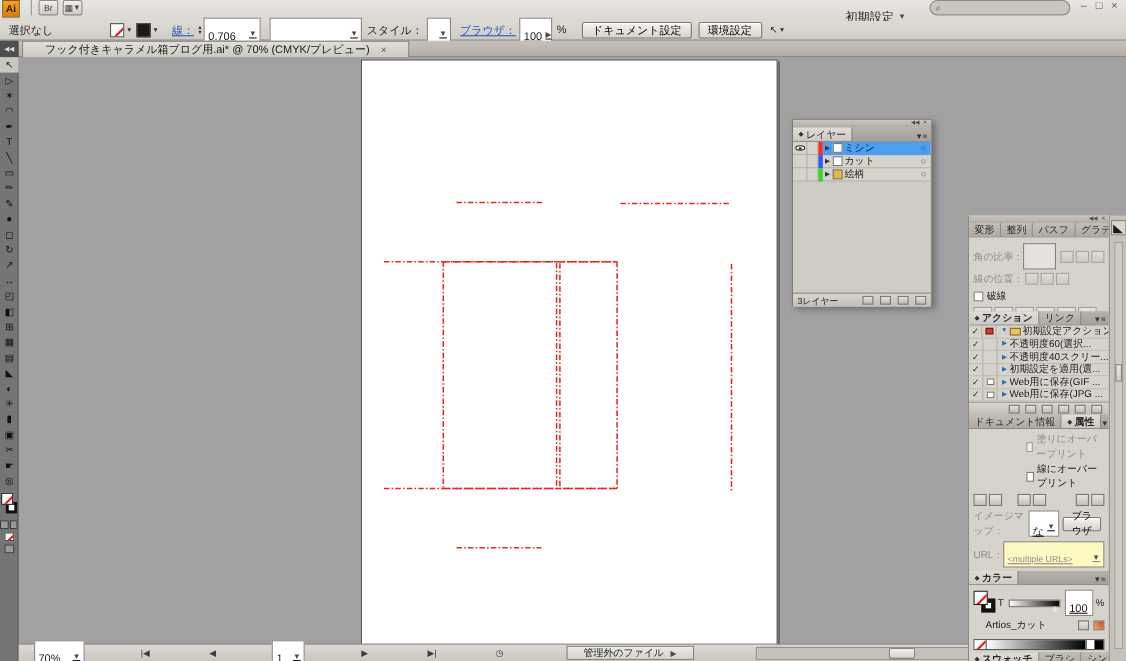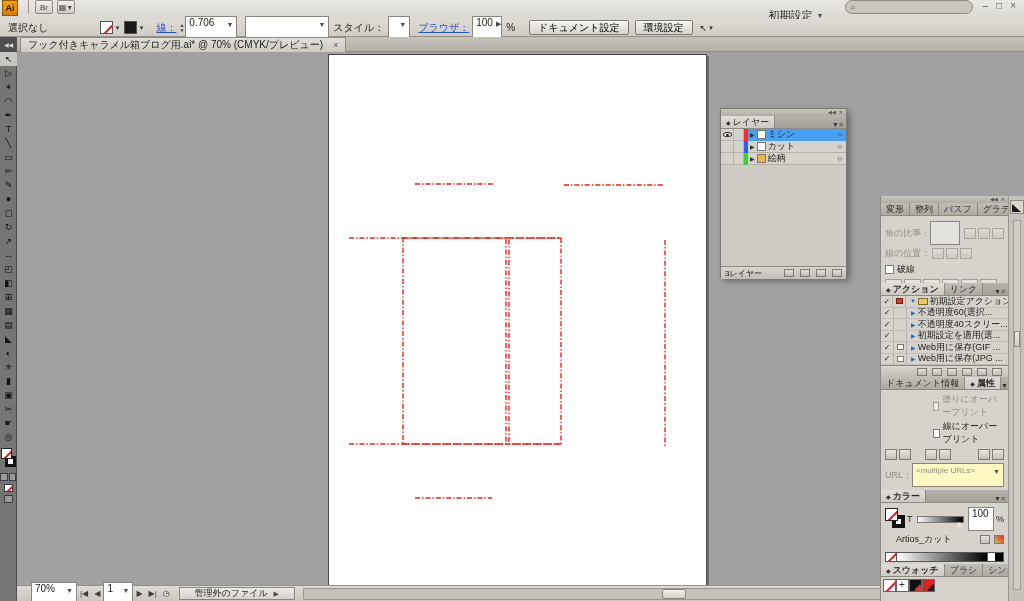--- a/index.html
+++ b/index.html
@@ -33,34 +33,34 @@
     background:linear-gradient(#dedbd5,#cfccc6); border-bottom:1px solid #95918a;
     display:flex; align-items:center; font-size:10px; }
   .cb-label { margin:0 4px; }
   .cb-link { color:#2456c4; text-decoration:underline; margin:0 3px; }
   .swatch-btn { display:flex; align-items:center; margin:0 2px; }
   .swatch-box { width:13px; height:13px; border:1px solid #555; background:#fff; position:relative; overflow:hidden; }
   .swatch-box.none::after { content:""; position:absolute; left:-2px; top:5px; width:22px; height:2px;
     background:#e02020; transform:rotate(-45deg); }
   .swatch-box.blackfill { background:#1a1a1a; }
   .mini-arrow { font-size:6px; color:#333; margin-left:1px; }
-  .field { background:#fff; border:1px solid #8a867e; height:14px; display:flex; align-items:flex-end;
-    padding:11px 3px; font-size:10px; }
+  .field { background:#fff; border:1px solid #8a867e; height:14px; display:flex; align-items:flex-start;
+    padding:11px 3px; font-size:10px;text-decoration:underline; }
   .field .dd-arrow { margin-left:auto; padding-left:3px; }
   .stepper { display:flex; flex-direction:column; font-size:5px; line-height:5px; color:#333; margin-right:1px; }
   .btn3d { background:linear-gradient(#f4f2ee,#d8d5cf); border:1px solid #7d796f; border-radius:2px;
     height:15px; display:flex; align-items:center; padding:0 8px; margin:0 3px; box-shadow:inset 0 1px 0 #fff; font-size:10px; }
 
   
   #tabbar { position:absolute; left:0; top:37px; width:1024px; height:15px;
     background:linear-gradient(#c6c2bb,#b4b0a8); border-bottom:1px solid #8e8a82; }
   #tab-leftbox { position:absolute; left:0; top:0; width:17px; height:15px; background:#4e4e4e;
     color:#ddd; font-size:6px; display:flex; align-items:center; justify-content:center; }
   #doc-tab { position:absolute; left:20px; top:0; height:15px; background:linear-gradient(#e2dfda,#cdcac4);
-    border:1px solid #8e8a82; border-bottom:none; display:flex; align-items:center; padding:0 7px; font-size:10px; }
+    border:1px solid #8e8a82; border-bottom:none; display:flex; align-items:center; padding:0 20px; font-size:10px; }
   #doc-tab .close { margin-left:10px; color:#555; font-size:9px; }
 
   
   #toolbar { position:absolute; left:0; top:52px; width:17px; height:549px; background:#757575;
     border-right:1px solid #4e4e4e; }
   .tool { width:17px; height:14px; display:flex; align-items:center; justify-content:center;
     font-size:9px; color:#111; }
   .tool.active { background:#c9c7c2; }
   #tool-colors { position:relative; width:17px; height:22px; margin-top:4px; }
   #fill-swatch { position:absolute; left:1px; top:0; width:11px; height:11px; background:#fff;
@@ -77,21 +77,21 @@
 
   
   #canvas { position:absolute; left:17px; top:52px; width:1007px; height:549px; background:#a1a1a1; }
   #artboard { position:absolute; left:311px; top:2px; width:379px; height:533px; background:#fff;
     border:1px solid #4a4a4a; box-shadow:2px 2px 0 rgba(0,0,0,.35); }
   #artboard svg { position:absolute; left:0; top:0; }
 
   
   #statusbar { position:absolute; left:17px; top:585px; width:869px; height:16px;
     background:linear-gradient(#dedbd5,#cac7c1); border-top:1px solid #94908a;
-    display:flex; align-items:center; font-size:9px; }
+    display:flex; align-items:center; font-size:9px;gap:48px; }
   #zoom-field { width:46px; height:13px; margin-left:14px; }
   .nav-btn { color:#3d3d3d; font-size:8px; padding:0 3px; }
   #board-field { width:30px; height:13px; }
   #status-kind { width:116px; height:13px; background:linear-gradient(#eceae6,#d5d2cc);
     border:1px solid #8a867e; display:flex; align-items:center; justify-content:center; margin-left:6px; }
   #status-kind .dd-arrow { margin-left:6px; }
   #hscroll { flex:1; height:12px; margin:0 4px 0 8px; background:#c5c2bc; border:1px solid #9a968e;
     position:relative; border-radius:1px; }
   #hscroll-thumb { position:absolute; left:62%; top:0; width:24px; height:10px;
     background:linear-gradient(#f2f0ec,#d2cfc9); border:1px solid #8a867e; border-radius:2px; }
@@ -560,20 +560,28 @@
         </div>
         <div class="row" style="margin:3px 0">
           <span class="sq-btn" style="margin-left:0"></span>
           <span class="sq-btn"></span>
           <span class="sq-btn" style="margin-left:14px"></span>
           <span class="sq-btn"></span>
           <span class="sq-btn" style="margin-left:auto"></span>
           <span class="sq-btn"></span>
         </div>
         <div class="row" style="margin-top:3px">
+          <span class="lbl gray">イメージマップ：</span>
+          <span class="field" style="width:38px;height:13px">
+            <span>なし</span>
+            <span class="dd-arrow">▼</span>
+          </span>
+          <button class="btn3d" style="height:13px;font-size:9px;padding:0 4px">ブラウザ</button>
+        </div>
+        <div class="row" style="margin-top:3px">
           <span class="lbl gray">URL：</span>
           <span class="field" style="flex:1;height:13px;background:#fef9c3;color:#8f8b85;font-size:8px">
             <span>&lt;multiple URLs&gt;</span>
             <span class="dd-arrow">▼</span>
           </span>
         </div>
       </div>
     </div>
 
     <div>

